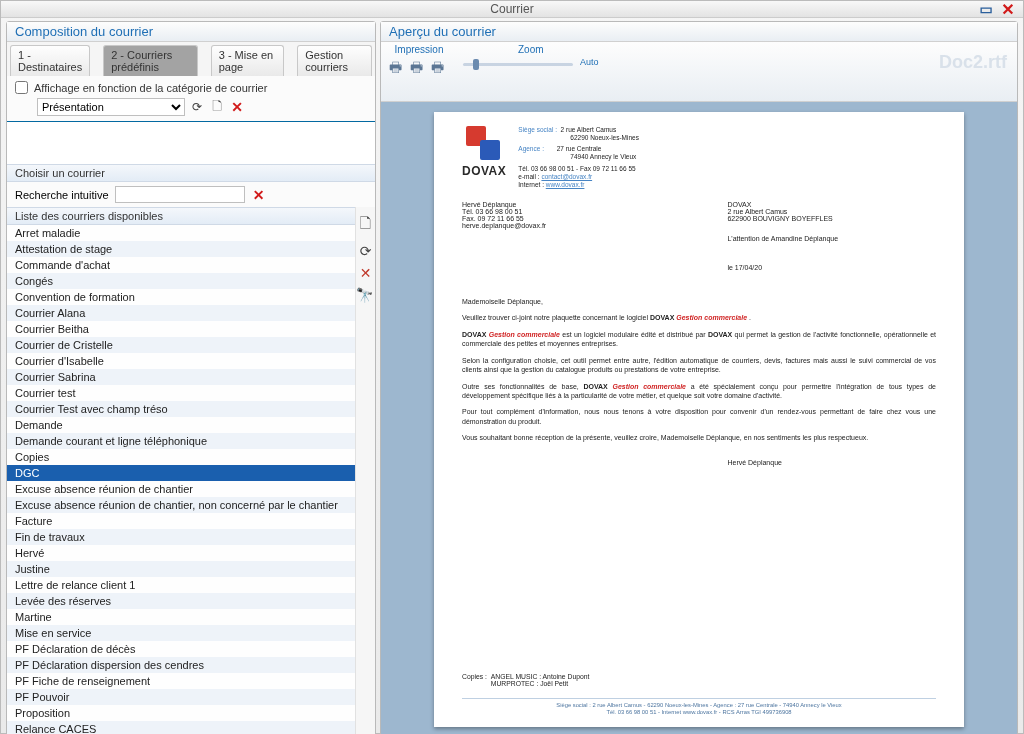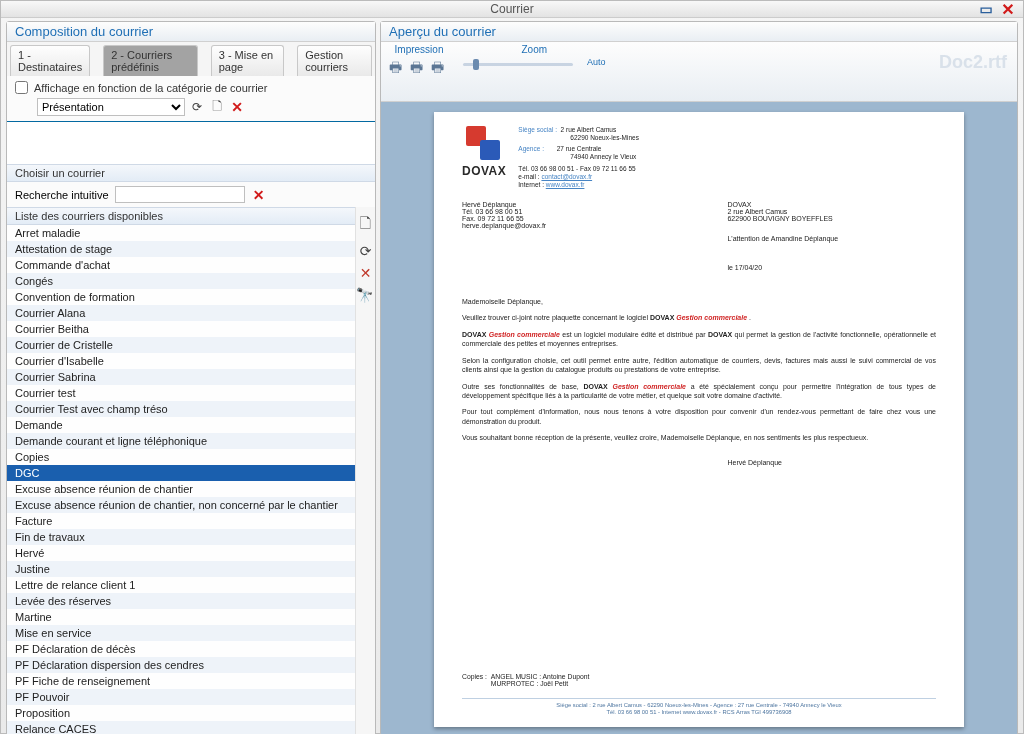--- a/index.html
+++ b/index.html
@@ -176,21 +176,21 @@
         <div class="tgroup">
           <span>Impression</span>
           <div class="ticons">
             <span class="tico">🖶</span>
             <span class="tico">🖶</span>
             <span class="tico">🖶</span>
           </div>
         </div>
         <div class="tgroup">
           <span>Zoom</span>
-          <div style="display:flex;align-items:center;gap:14px;">
+          <div style="display:flex;align-items:center;gap:7px;">
             <div class="zoomslider"></div>
             <span style="font-size:9px;color:#1f6fb5;">Auto</span>
           </div>
         </div>
         <div class="docname">Doc2.rtf</div>
       </div>
 
       <div class="previewarea">
         <div class="page">
           <div class="hdr">

